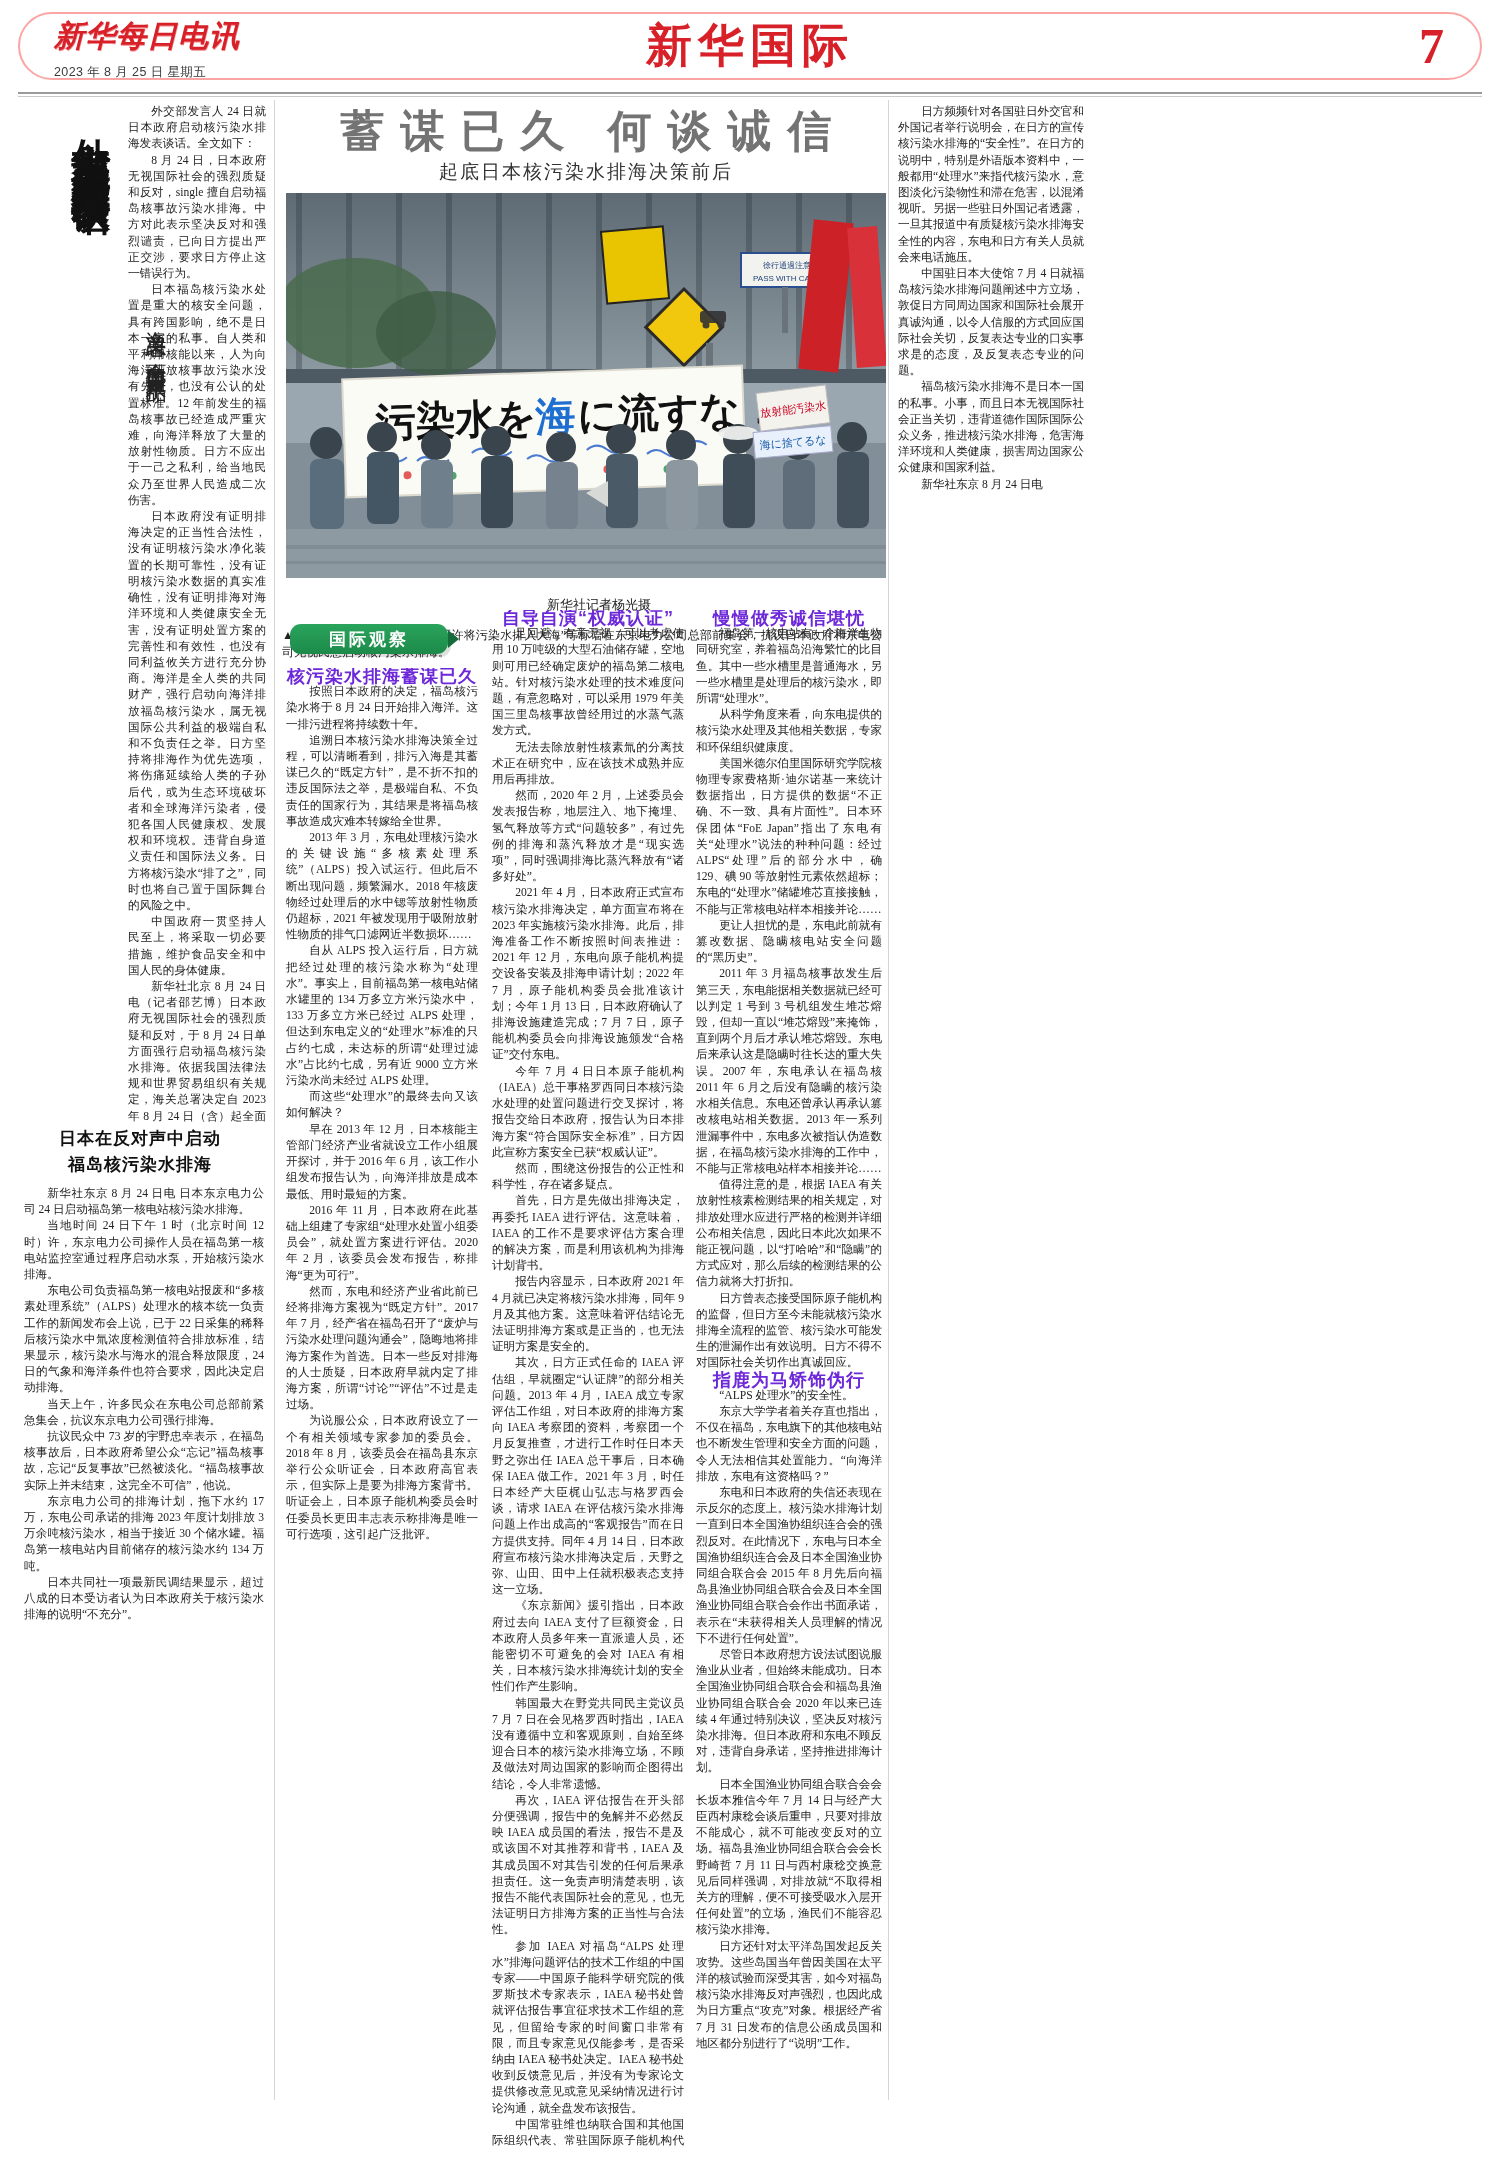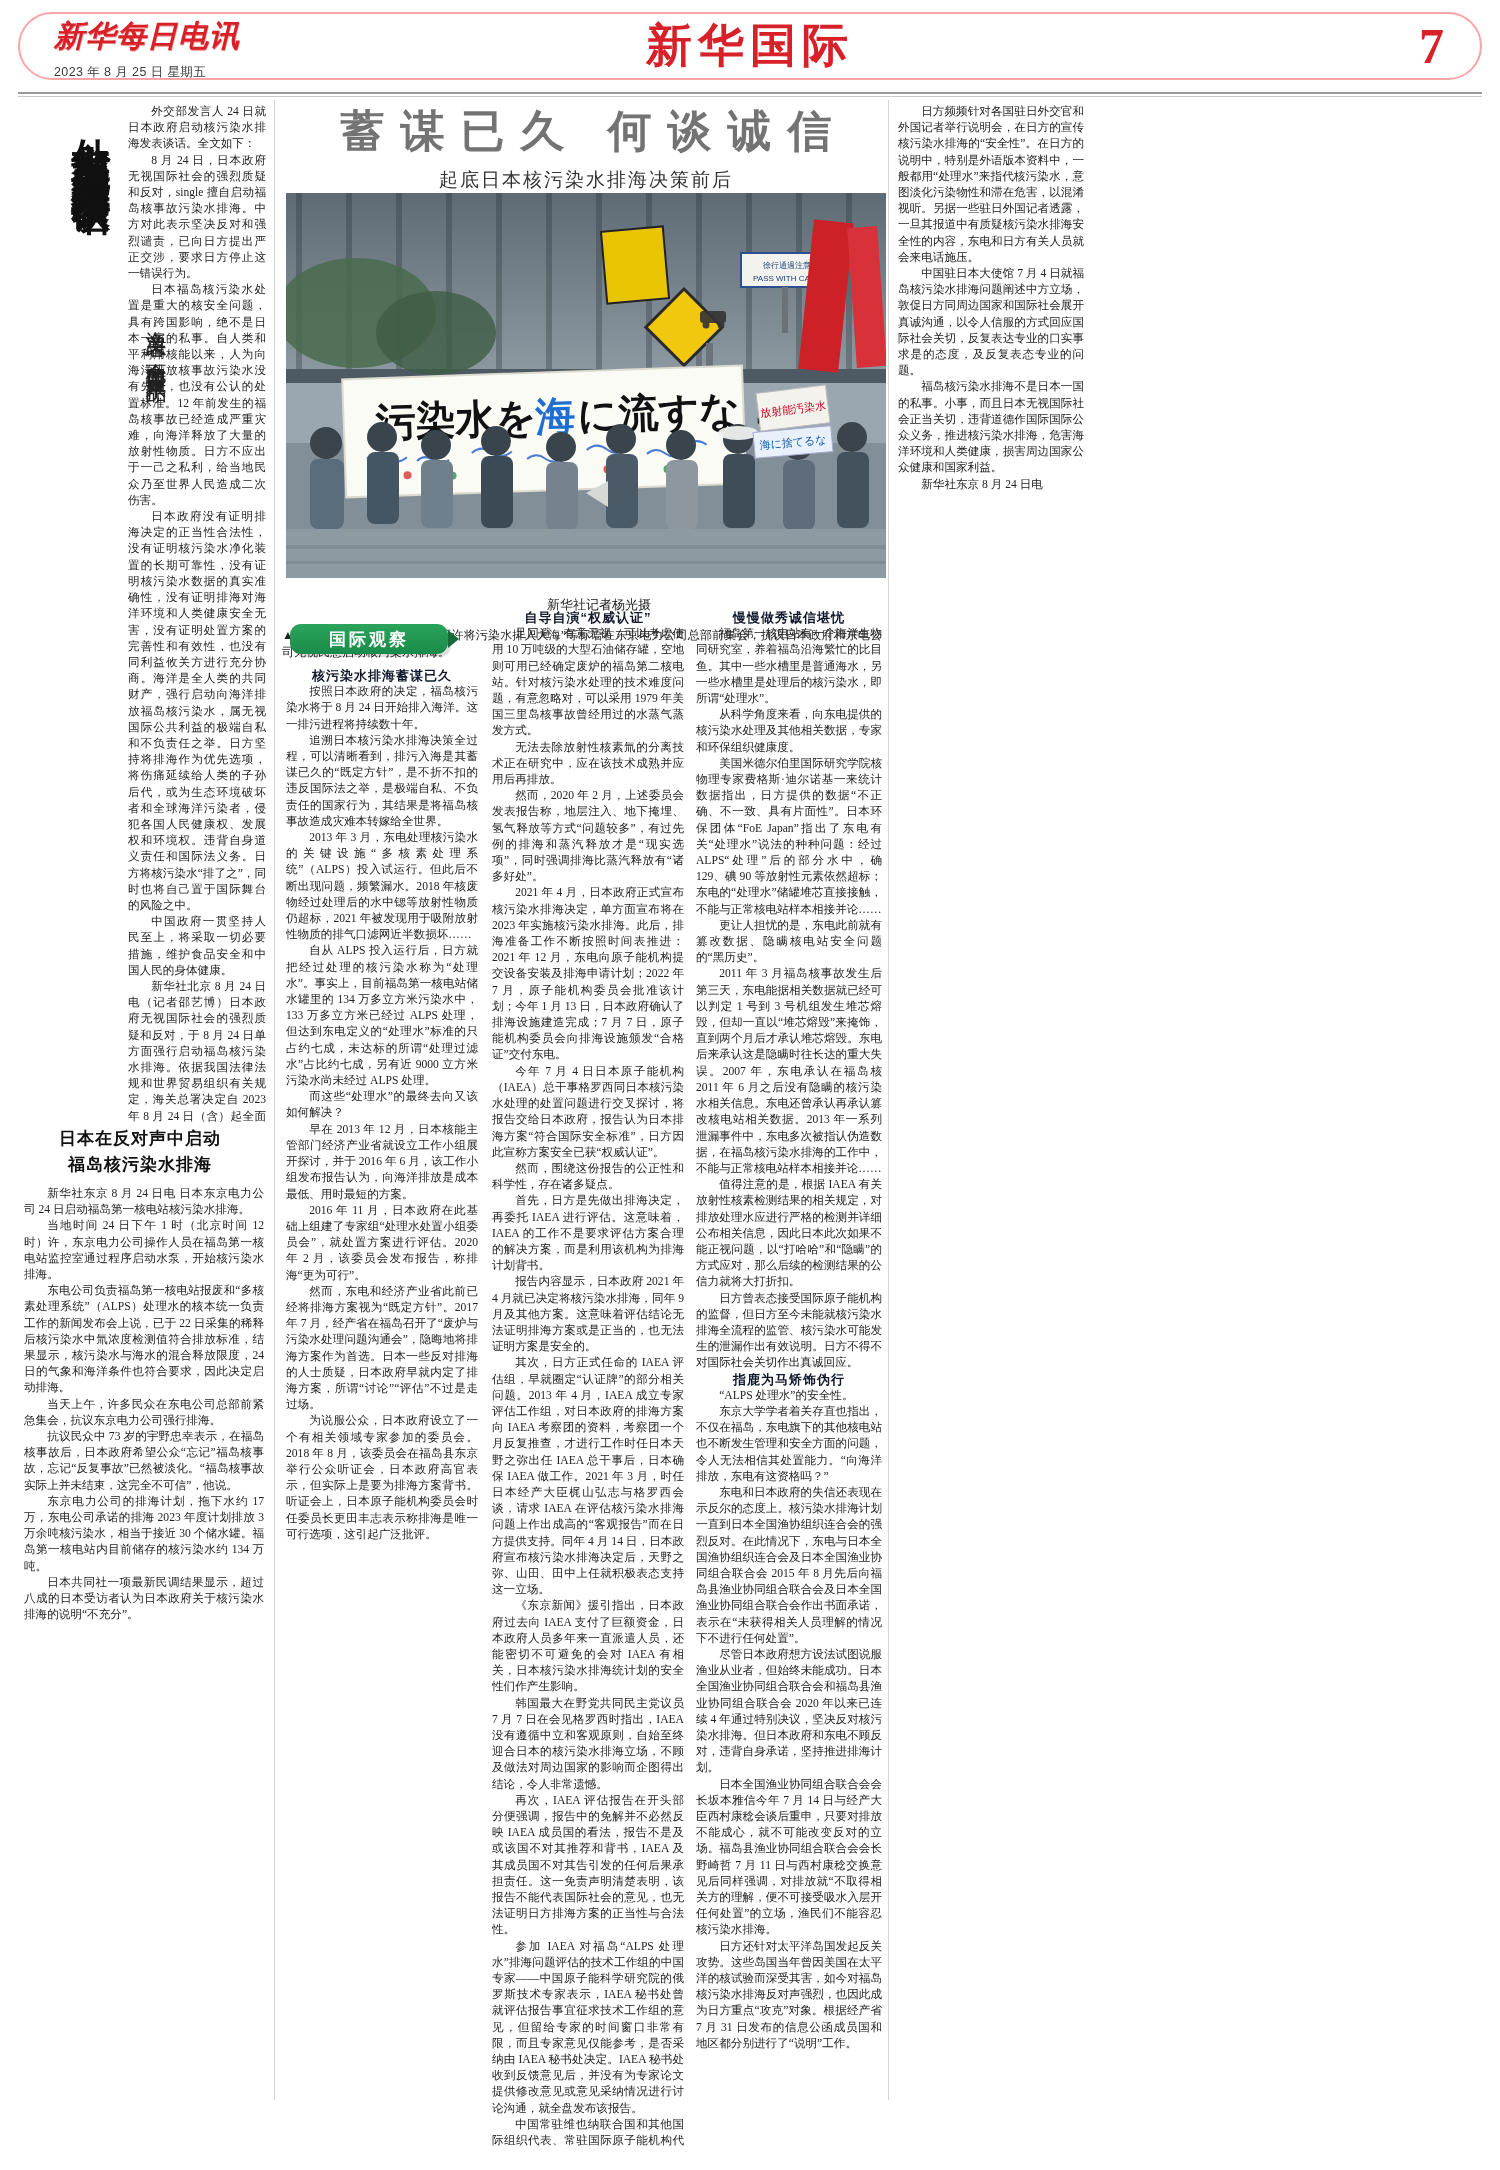--- a/index.html
+++ b/index.html
@@ -88,41 +88,41 @@
     font-size: 11.6px;
     line-height: 16.2px;
     text-align: justify;
     color:#222;
     overflow: hidden;
   }
   .col p { text-indent: 2em; margin: 0; }
   .head-cn {
     font-family: "Liberation Sans", sans-serif;
     font-weight: 700;
-    font-size: 13px;
+    font-size: 18px;
     text-align: center;
     text-indent: 0 !important;
     margin: 9px 0 7px 0;
     letter-spacing: 1px;
-    color:#0f172a;
+    color:#6d28d9;
   }
 
   
   .main-head {
     position:absolute; left: 286px; top: 104px; width: 600px; text-align:center;
   }
   .mh1 {
     font-family:"Liberation Serif", serif;
     font-weight:700; font-size:44px; letter-spacing:16px; color:#737373;
     line-height:1.25;
     text-indent:16px;
   }
   .mh2 {
     font-family:"Liberation Sans", sans-serif;
-    font-size:19px; letter-spacing:2px; color:#333; margin-top:8px;
+    font-size:19px; letter-spacing:2px; color:#333; margin-top:0;
   }
 
   
   .photo {
     position:absolute; left: 286px; top: 193px; width: 600px; height: 385px;
     overflow:hidden; background:#8ea3b4;
   }
   .photo svg { display:block; }
   .caption {
     position:absolute; left: 282px; top: 582px; width: 600px;

